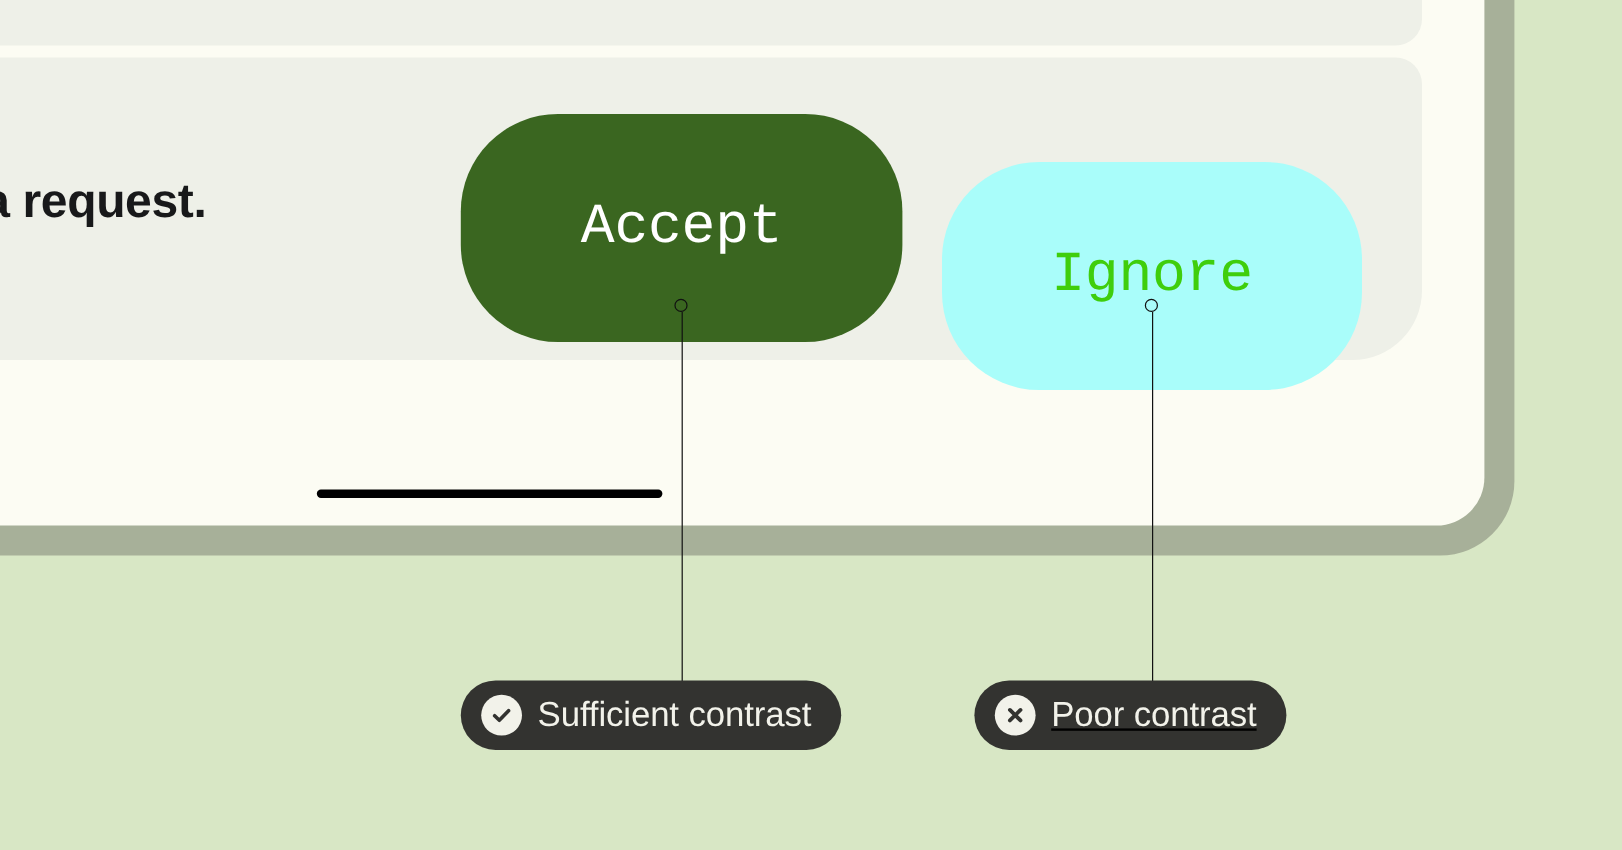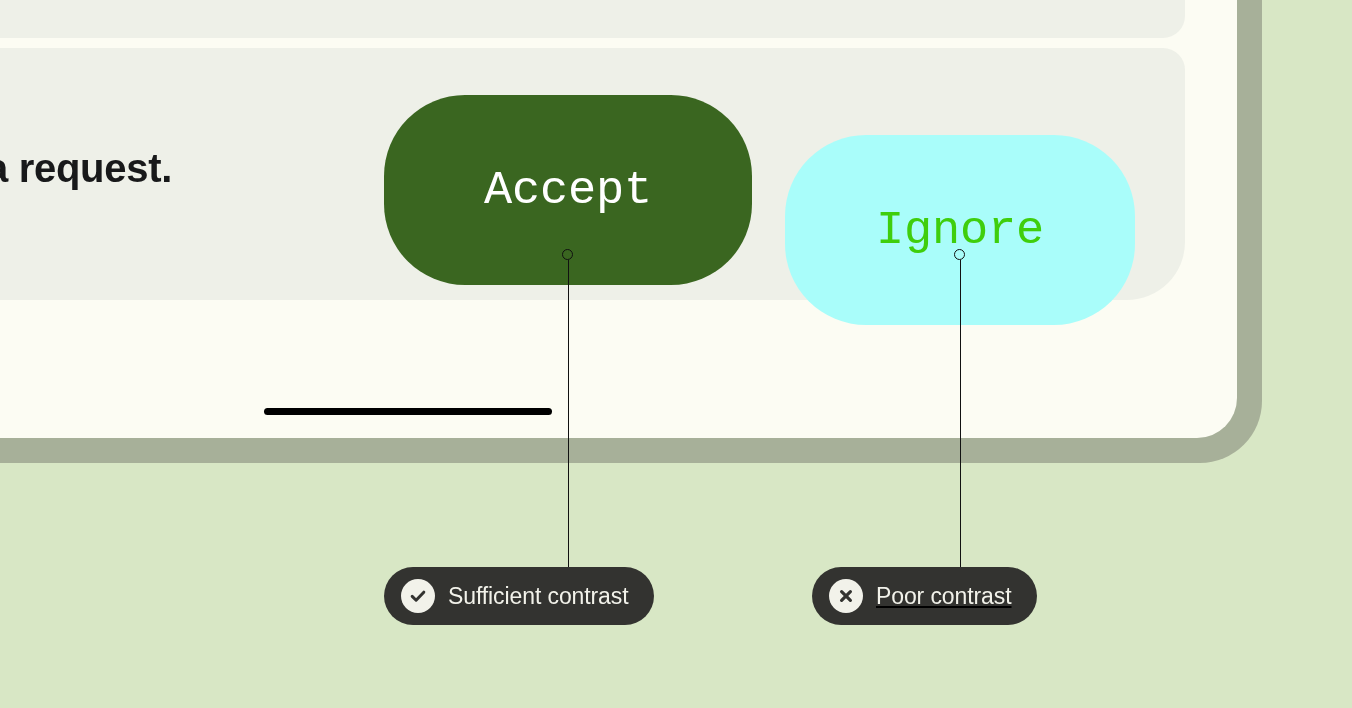--- a/index.html
+++ b/index.html
@@ -160,21 +160,21 @@
     border-radius: 29px;
     display: flex;
     align-items: center;
     gap: 13px;
     padding: 0 25px 0 17px;
     box-sizing: border-box;
     white-space: nowrap;
   }
   .badge-label {
     color: #f2f2ea;
-    font-size: 23px;
+    font-size: 29px;
     font-weight: 400;
     letter-spacing: -0.1px;
     line-height: 1;
   }
   .badge-icon {
     width: 34px;
     height: 34px;
     flex: 0 0 34px;
     border-radius: 50%;
     background: #f2f2ea;

